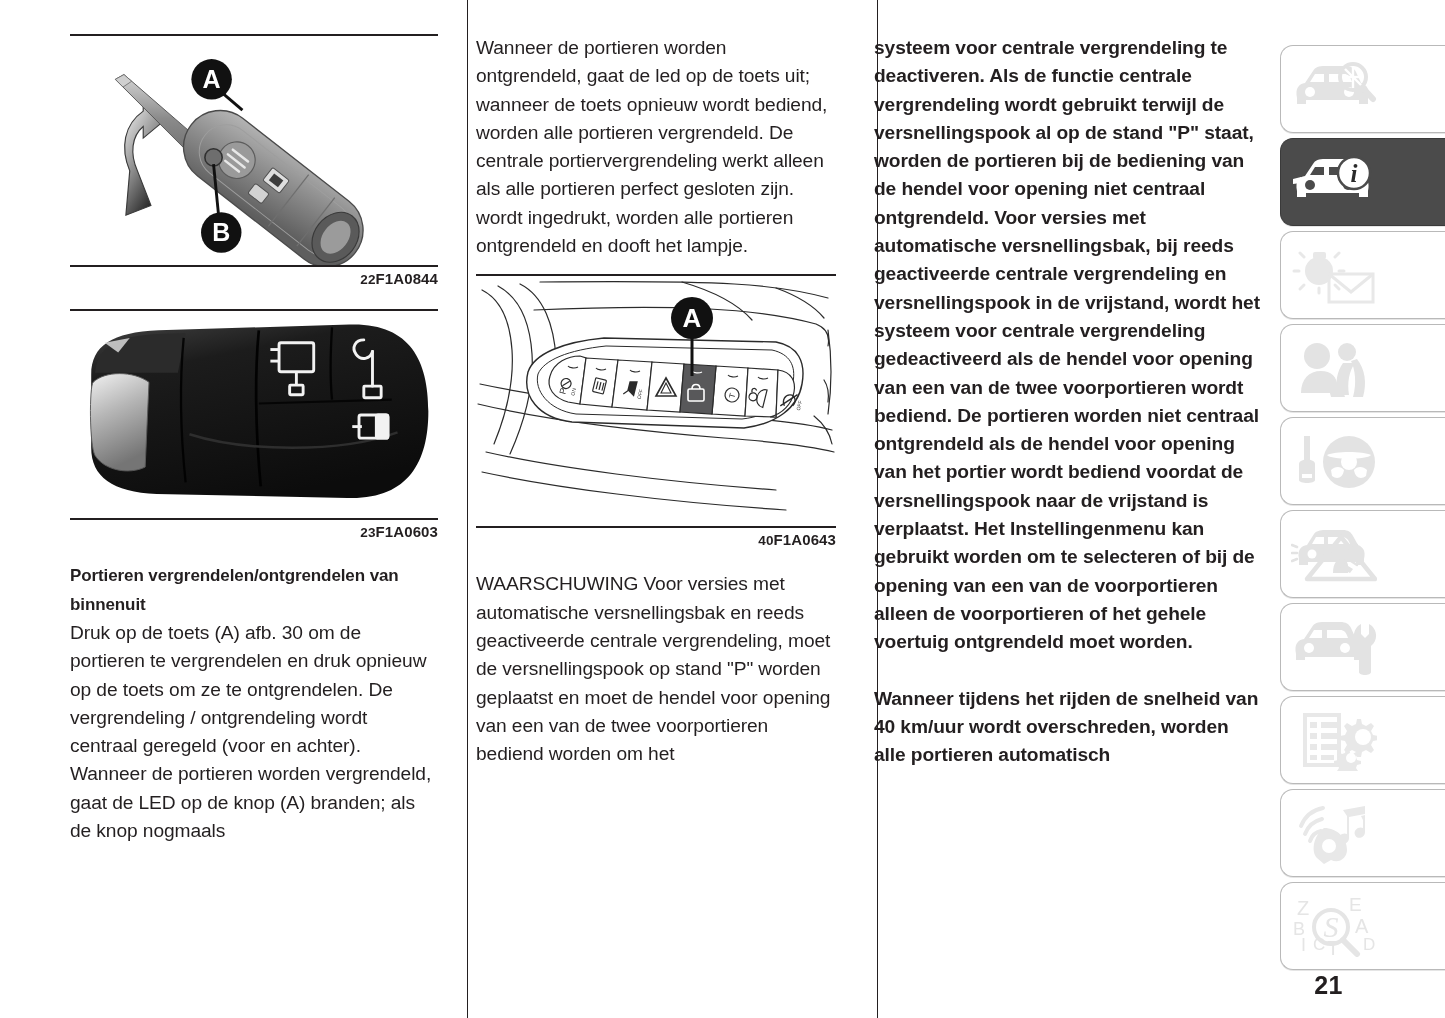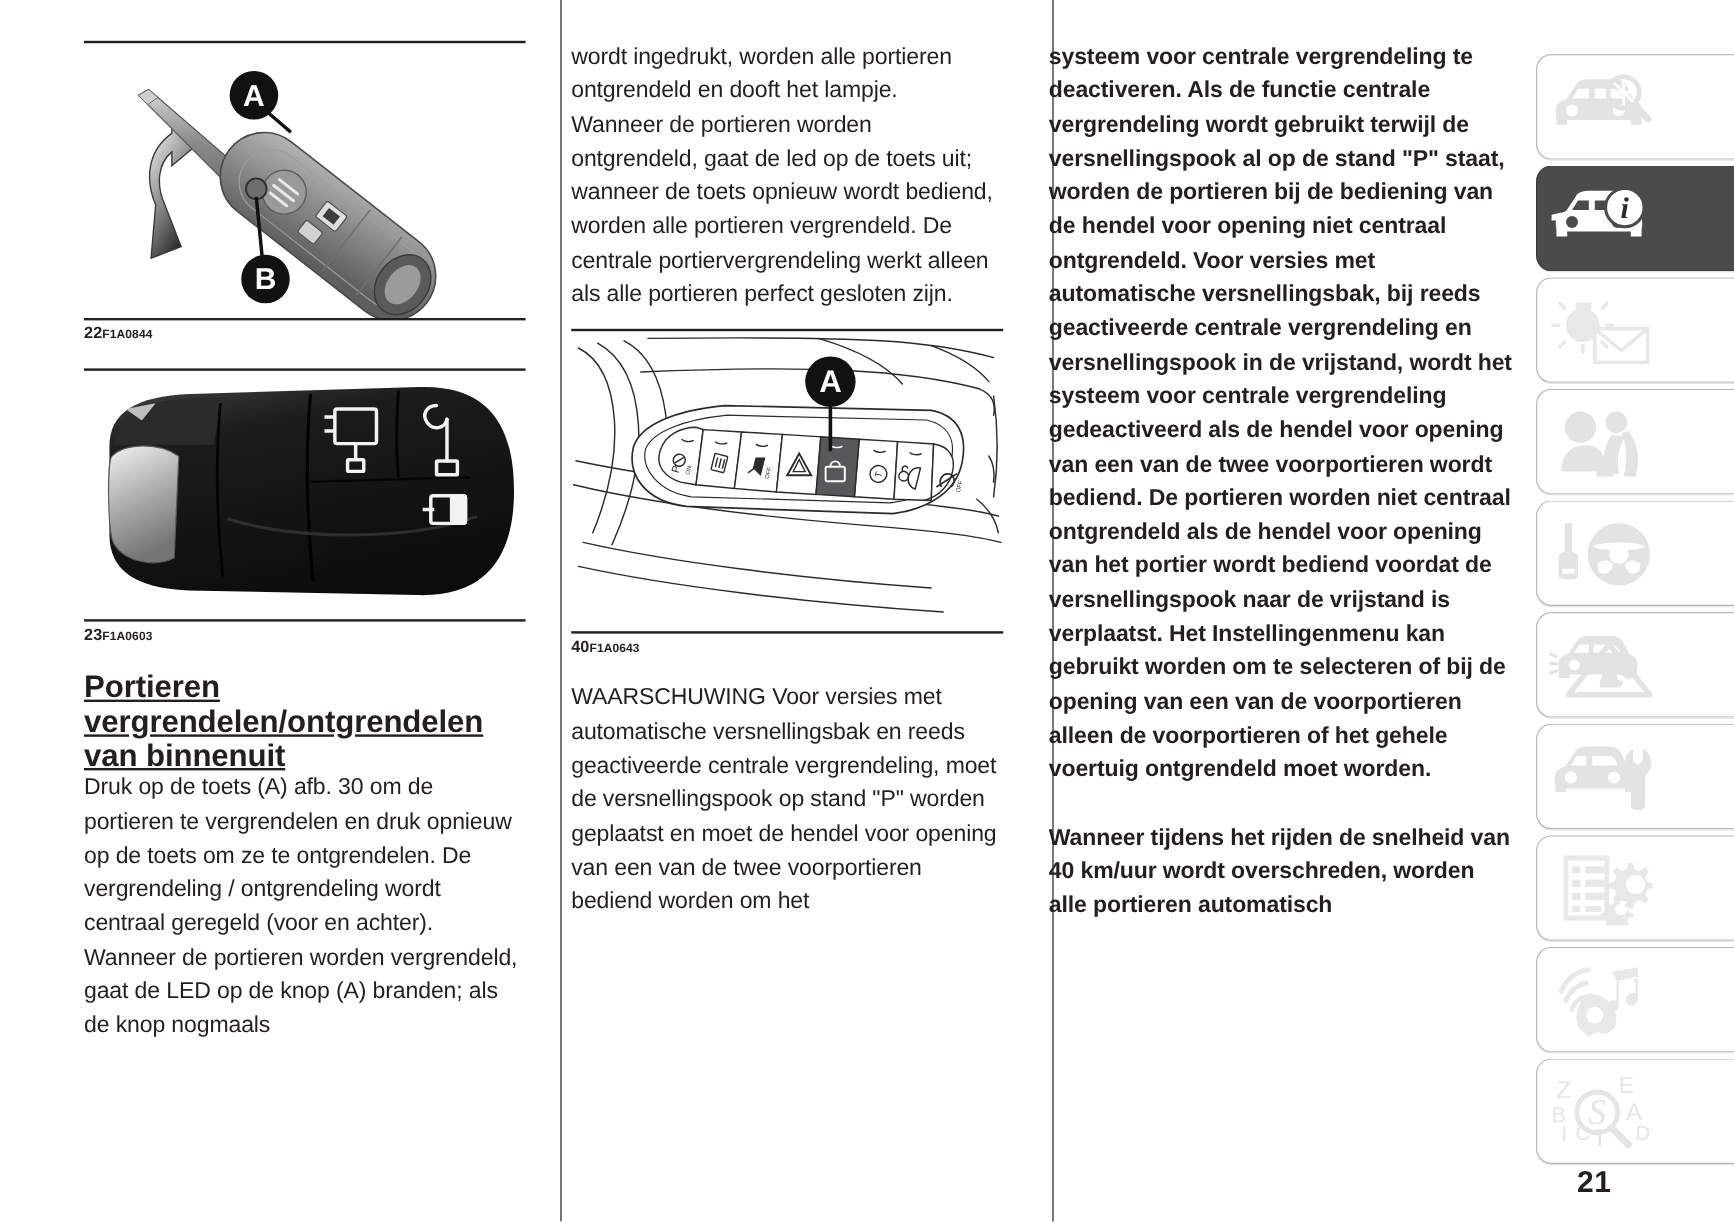--- a/index.html
+++ b/index.html
@@ -55,47 +55,46 @@
   }
   .fig-img {
     width: 100%;
     display: block;
   }
   .fig-bottom-rule {
     height: 2px; background: #231f20; width: 100%;
   }
   .fig-caption {
     display: flex;
-    justify-content: flex-start;
+    justify-content: flex-end;
     align-items: baseline;
     font-size: 13.5px;
     font-weight: bold;
     padding-top: 3px;
     letter-spacing: .1px;
   }
-  .fig-caption .code { font-size: 10px; }
+  .fig-caption .code { font-size: 15px; }
 
   
   p {
     margin: 0 0 0 0;
     font-size: 19.2px;
     line-height: 28.3px;
     letter-spacing: -0.1px;
     -webkit-font-smoothing: antialiased;
   }
   p + p { margin-top: 0; }
   .gap { height: 28px; }
 
   h2.heading {
-    font-size: 26px;
+    font-size: 17px;
     line-height: 28.3px;
     font-weight: bold;
     margin: 0;
     letter-spacing: -0.1px;
-    text-decoration: underline;
   }
 
   
   .tabrail {
     position: absolute;
     right: 0px; top: 45px;
     width: 165px;
     display: flex;
     flex-direction: column;
     gap: 5px;
@@ -273,22 +272,22 @@
         </div>
       </div>
 
       <h2 class="heading">Portieren vergrendelen/ontgrendelen van binnenuit</h2>
 
       <p>Druk op de toets (A) afb. 30 om de portieren te vergrendelen en druk opnieuw op de toets om ze te ontgrendelen. De vergrendeling / ontgrendeling wordt centraal geregeld (voor en achter).</p>
       <p>Wanneer de portieren worden vergrendeld, gaat de LED op de knop (A) branden; als de knop nogmaals</p>
     </div>
 
     <div class="col col-2">
+      <p>Wanneer de portieren worden ontgrendeld, gaat de led op de toets uit; wanneer de toets opnieuw wordt bediend, worden alle portieren vergrendeld. De centrale portiervergrendeling werkt alleen als alle portieren perfect gesloten zijn.</p>
       <p>wordt ingedrukt, worden alle portieren ontgrendeld en dooft het lampje.</p>
-      <p>Wanneer de portieren worden ontgrendeld, gaat de led op de toets uit; wanneer de toets opnieuw wordt bediend, worden alle portieren vergrendeld. De centrale portiervergrendeling werkt alleen als alle portieren perfect gesloten zijn.</p>
 
       <div class="figure" style="margin-top:14px;">
         <div class="fig-top-rule"></div>
         <svg class="fig-img" viewBox="0 0 360 250">
           <g fill="none" stroke="#2b2b2b" stroke-width="1.2" stroke-linecap="round">
 
             <path d="M6 14 C 26 24, 34 46, 36 74 C 38 104, 32 134, 18 168"></path>
             <path d="M22 10 C 44 22, 54 48, 56 78 C 58 110, 50 142, 34 178"></path>
             <path d="M44 8 C 68 20, 78 50, 80 82"></path>
             <path d="M64 6 C 250 4, 300 8, 352 22"></path>

